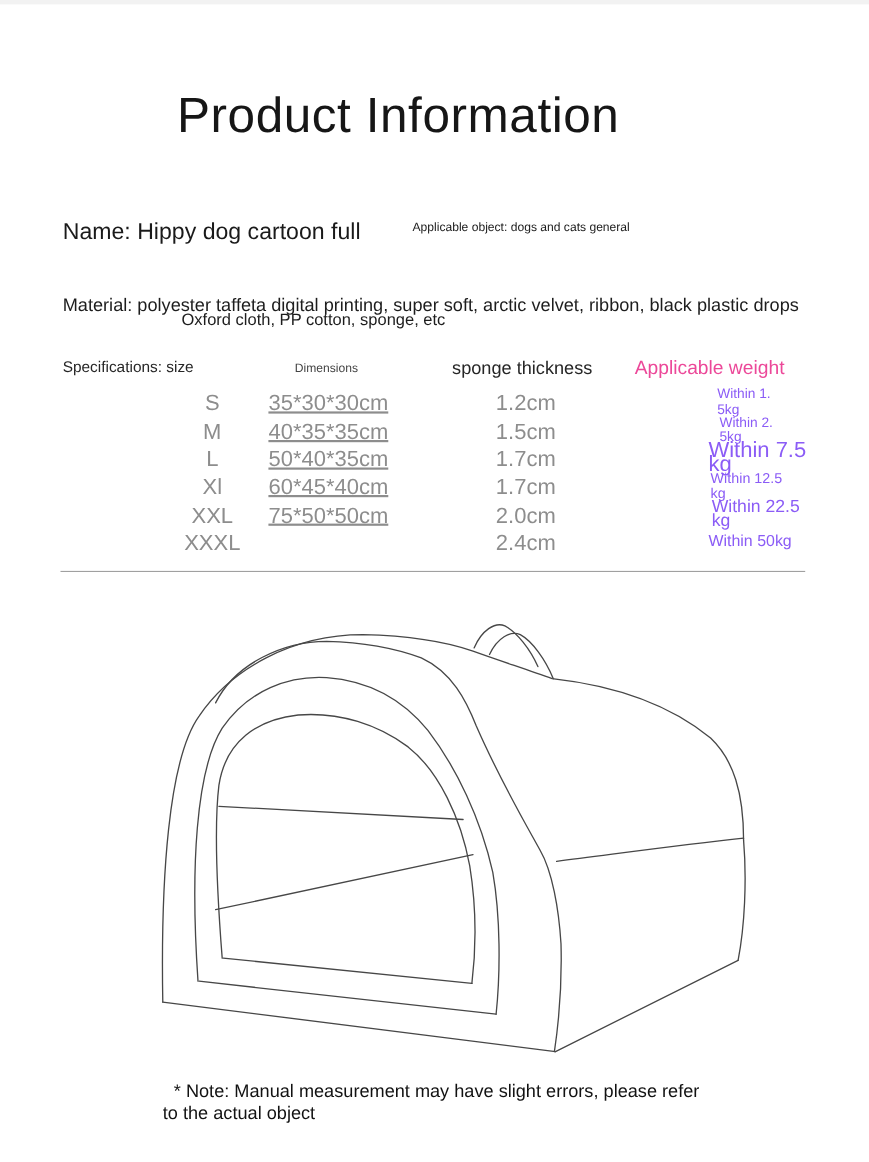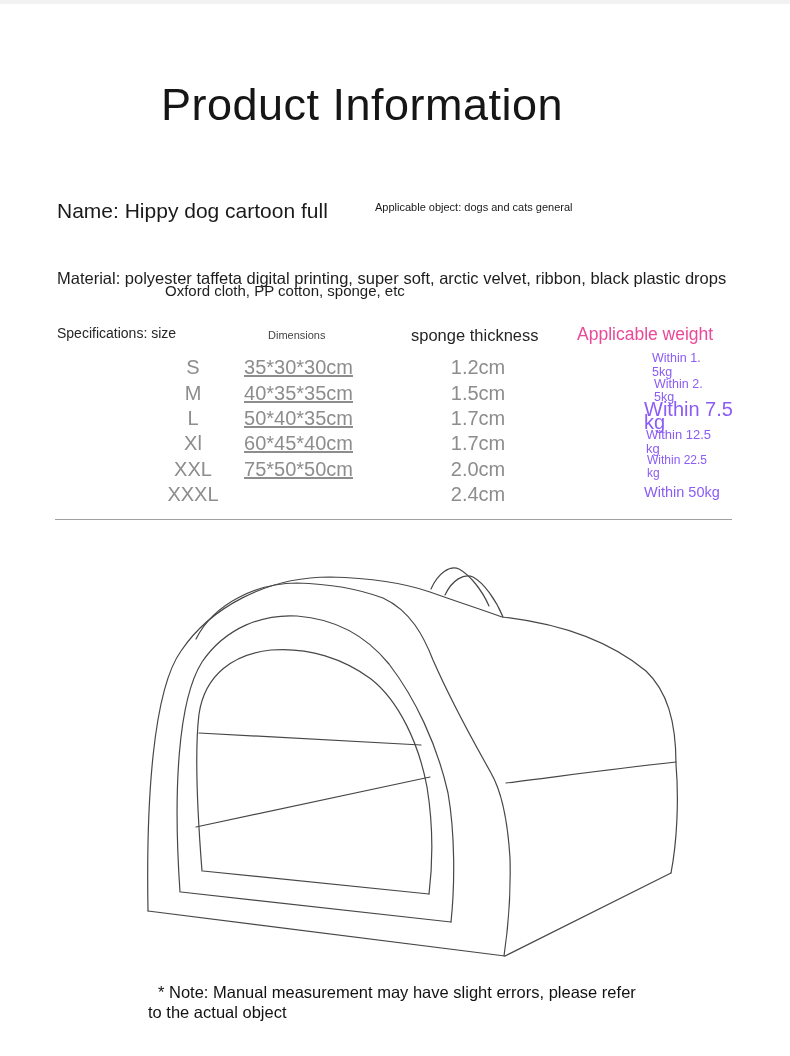--- a/index.html
+++ b/index.html
@@ -26,21 +26,21 @@
   .col .cell{height:25.4px;display:flex;align-items:center;justify-content:center;}
   .col-size{left:143px;width:100px;font-size:20px;color:#8d8d8d;}
   .col-dim{left:226px;width:145px;font-size:20px;color:#8d8d8d;text-decoration:underline;}
   .col-thick{left:428px;width:100px;font-size:20px;color:#8d8d8d;}
   .col-weight{left:605px;top:353px;width:135px;color:#8b5cf6;margin-left:32px;}
   .col-weight .cell{justify-content:flex-start;text-align:left;white-space:pre-line;line-height:13.5px;}
   .col-weight .cell:nth-child(1){font-size:12.5px;padding-left:15px;}
   .col-weight .cell:nth-child(2){font-size:12.5px;padding-left:17px;}
   .col-weight .cell:nth-child(3){font-size:20px;padding-left:7px;}
   .col-weight .cell:nth-child(4){font-size:13px;padding-left:9px;}
-  .col-weight .cell:nth-child(5){font-size:12px;padding-left:10px;}
+  .col-weight .cell:nth-child(5){font-size:16px;padding-left:10px;}
   .col-weight .cell:nth-child(6){font-size:14.5px;padding-left:7px;}
 
   .divider{position:absolute;left:55px;top:519px;width:677px;height:1px;background:#a0a0a0;}
 
   .sketch{position:absolute;left:0;top:0;width:790px;height:1056px;pointer-events:none;}
   .sketch path{fill:none;stroke:#474747;stroke-width:1.2;stroke-linecap:round;stroke-linejoin:round;}
 
   .note{
     position:absolute;left:148px;top:983px;width:560px;
     font-size:16.5px;line-height:19.5px;color:#121212;white-space:pre-line;text-indent:10px;

